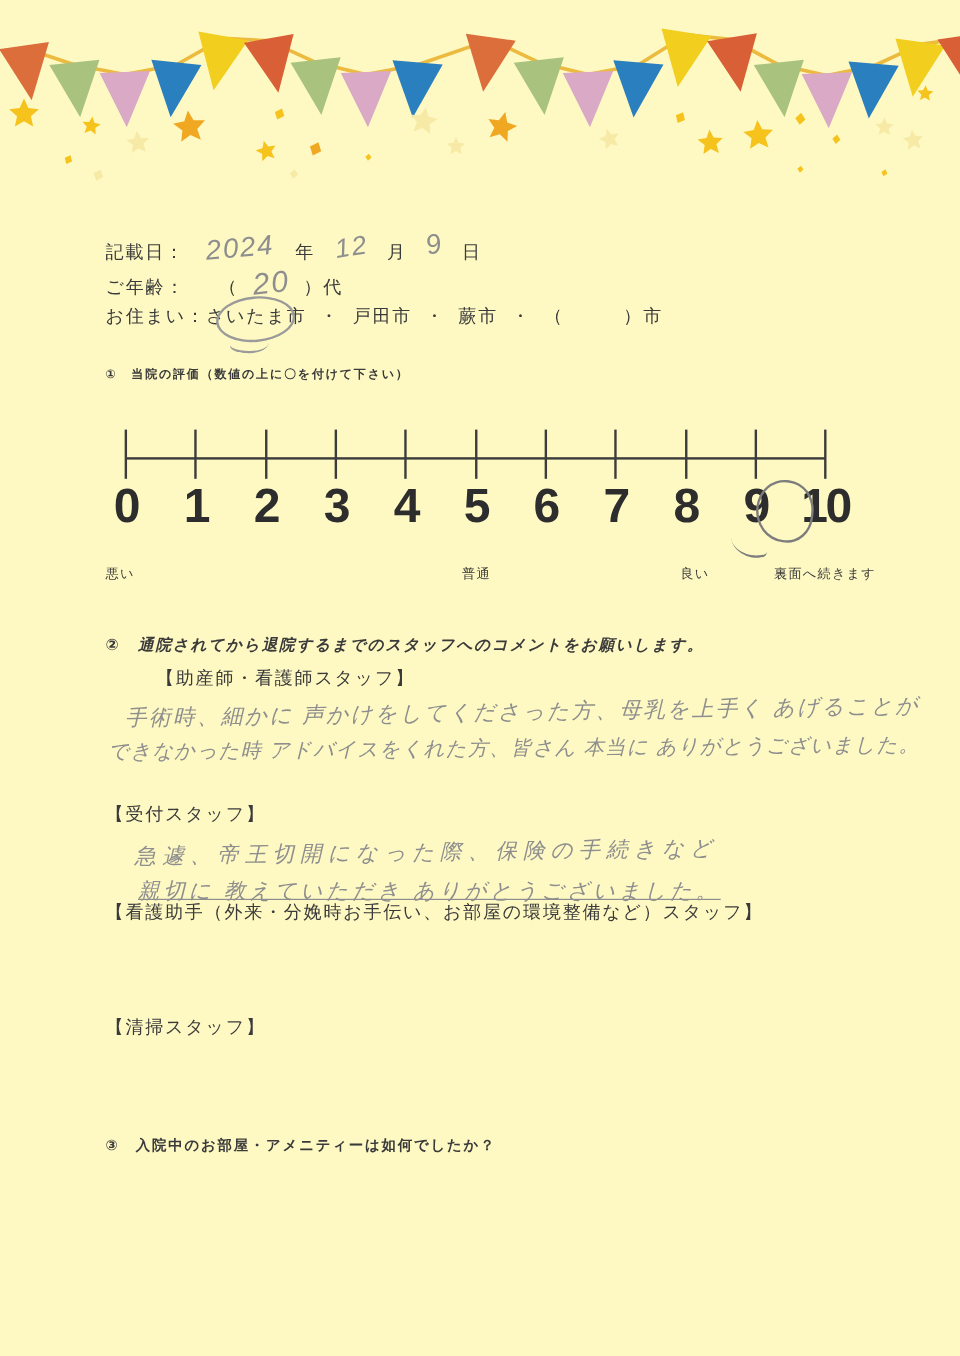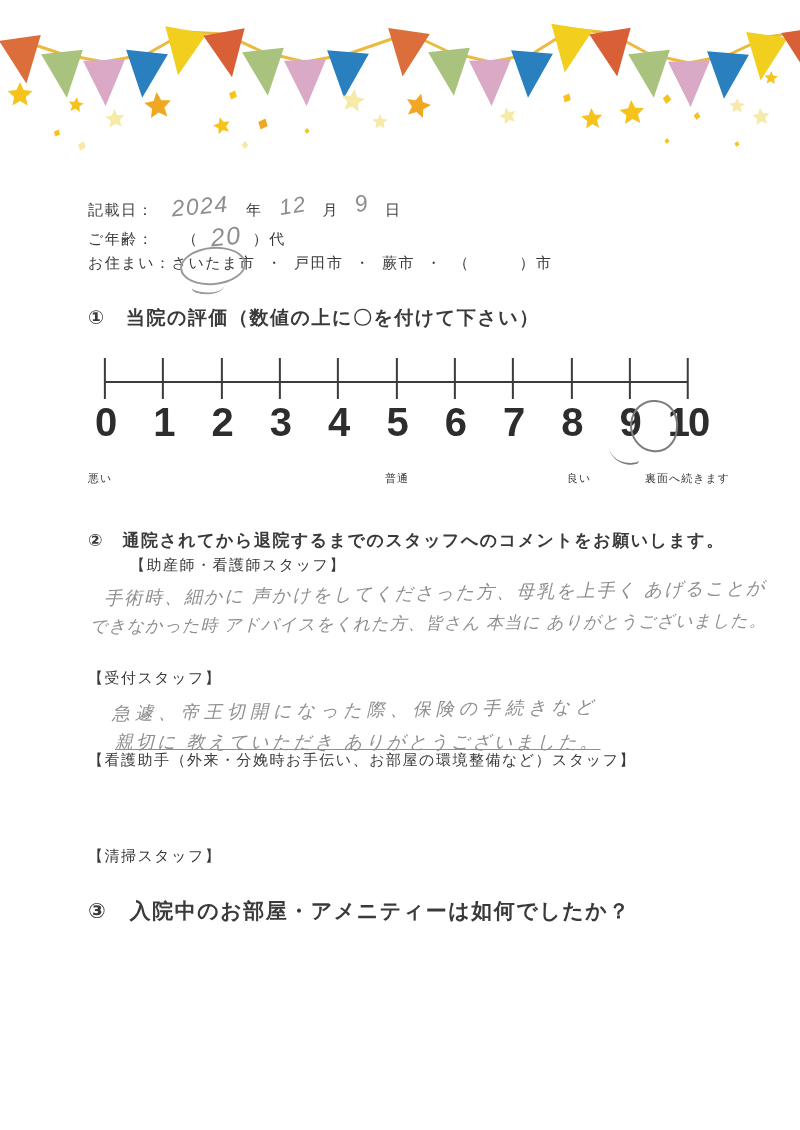--- a/index.html
+++ b/index.html
@@ -1,18 +1,18 @@
 <!DOCTYPE html>
 <html><head>
 <meta charset="utf-8">
 <style>
   html,body { margin:0; padding:0; background:#e9e9e9; }
   .page {
     position:relative; width:800px; height:1130px; margin:0 auto;
-    background:#ffffff; overflow:hidden;
+    background:#fef9c3; overflow:hidden;
     font-family:"Liberation Sans","DejaVu Sans",sans-serif;
     color:#3a3a3a;
   }
   .abs { position:absolute; }
   .print { font-size:15px; letter-spacing:1.5px; white-space:nowrap; }
   .bold { font-weight:bold; }
   .frow { position:absolute; left:88px; display:flex; align-items:center; font-size:15px; letter-spacing:1.5px; white-space:nowrap; }
   .hw { font-style:italic; color:#8e8e8e; white-space:nowrap; }
   .slot-year  { display:inline-block; width:92px; text-align:center; font-size:23px; transform:rotate(-5deg);  position:relative; top:-4px; }
   .slot-month { display:inline-block; width:60px; text-align:center; font-size:22px; transform:rotate(-9deg);  position:relative; top:-5px; }
@@ -142,21 +142,21 @@
       <span class="res-tail"></span>
     </span>
     <span class="print res-sep">・</span>
     <span class="print">戸田市</span>
     <span class="print res-sep">・</span>
     <span class="print">蕨市</span>
     <span class="print res-sep">・</span>
     <span class="print">（　　　）市</span>
   </div>
 
-  <div class="abs print bold" style="left:88px; top:305px; font-size:19px;">①　当院の評価（数値の上に〇を付けて下さい）</div>
+  <div class="abs print bold" style="left:88px; top:305px; font-size:10px;">①　当院の評価（数値の上に〇を付けて下さい）</div>
 
   <div class="scale">
     <div class="scale-line"></div>
     <div class="tick" style="left:0%">
         <div class="tick-mark"></div>
         <div class="tick-num">0</div>
       </div>
     <div class="tick" style="left:10%">
         <div class="tick-mark"></div>
         <div class="tick-num">1</div>
@@ -201,30 +201,30 @@
     <div class="sel-tail"></div>
   </div>
 
   <div class="anchors">
     <span class="anchor-0">悪い</span>
     <span class="anchor-1">普通</span>
     <span class="anchor-2">良い</span>
     <span class="anchor-3">裏面へ続きます</span>
   </div>
 
-  <div class="abs print bold" style="left:88px; top:529px; font-size:17px;">②　通院されてから退院するまでのスタッフへのコメントをお願いします。</div>
+  <div class="abs print bold" style="left:88px; top:529px; font-size:13px;font-style:italic;">②　通院されてから退院するまでのスタッフへのコメントをお願いします。</div>
 
   <div class="section-label print" style="top:556px;margin-left:42px;">【助産師・看護師スタッフ】</div>
   <div class="hwline" style="left:104px; top:581px; letter-spacing:2px; transform:rotate(-0.9deg);">手術時、細かに 声かけをしてくださった方、母乳を上手く あげることが</div>
   <div class="hwline" style="left:90px; top:612px; letter-spacing:1px; font-size:17px; transform:rotate(-0.5deg);">できなかった時 アドバイスをくれた方、皆さん 本当に ありがとうございました。</div>
 
   <div class="section-label print" style="top:669px;">【受付スタッフ】</div>
   <div class="hwline" style="left:112px; top:698px; letter-spacing:5px; transform:rotate(-0.8deg);">急遽、帝王切開になった際、保険の手続きなど</div>
   <div class="hwline" style="left:115px; top:730px; letter-spacing:3px;text-decoration:underline;">親切に 教えていただき ありがとうございました。</div>
 
   <div class="section-label print" style="top:751px;">【看護助手（外来・分娩時お手伝い、お部屋の環境整備など）スタッフ】</div>
 
   <div class="section-label print" style="top:847px;">【清掃スタッフ】</div>
 
-  <div class="abs print bold" style="left:88px; top:897px; font-size:21px;">③　入院中のお部屋・アメニティーは如何でしたか？</div>
+  <div class="abs print bold" style="left:88px; top:946px; font-size:12px;">③　入院中のお部屋・アメニティーは如何でしたか？</div>
 
 
 </div>
 
 </body></html>

